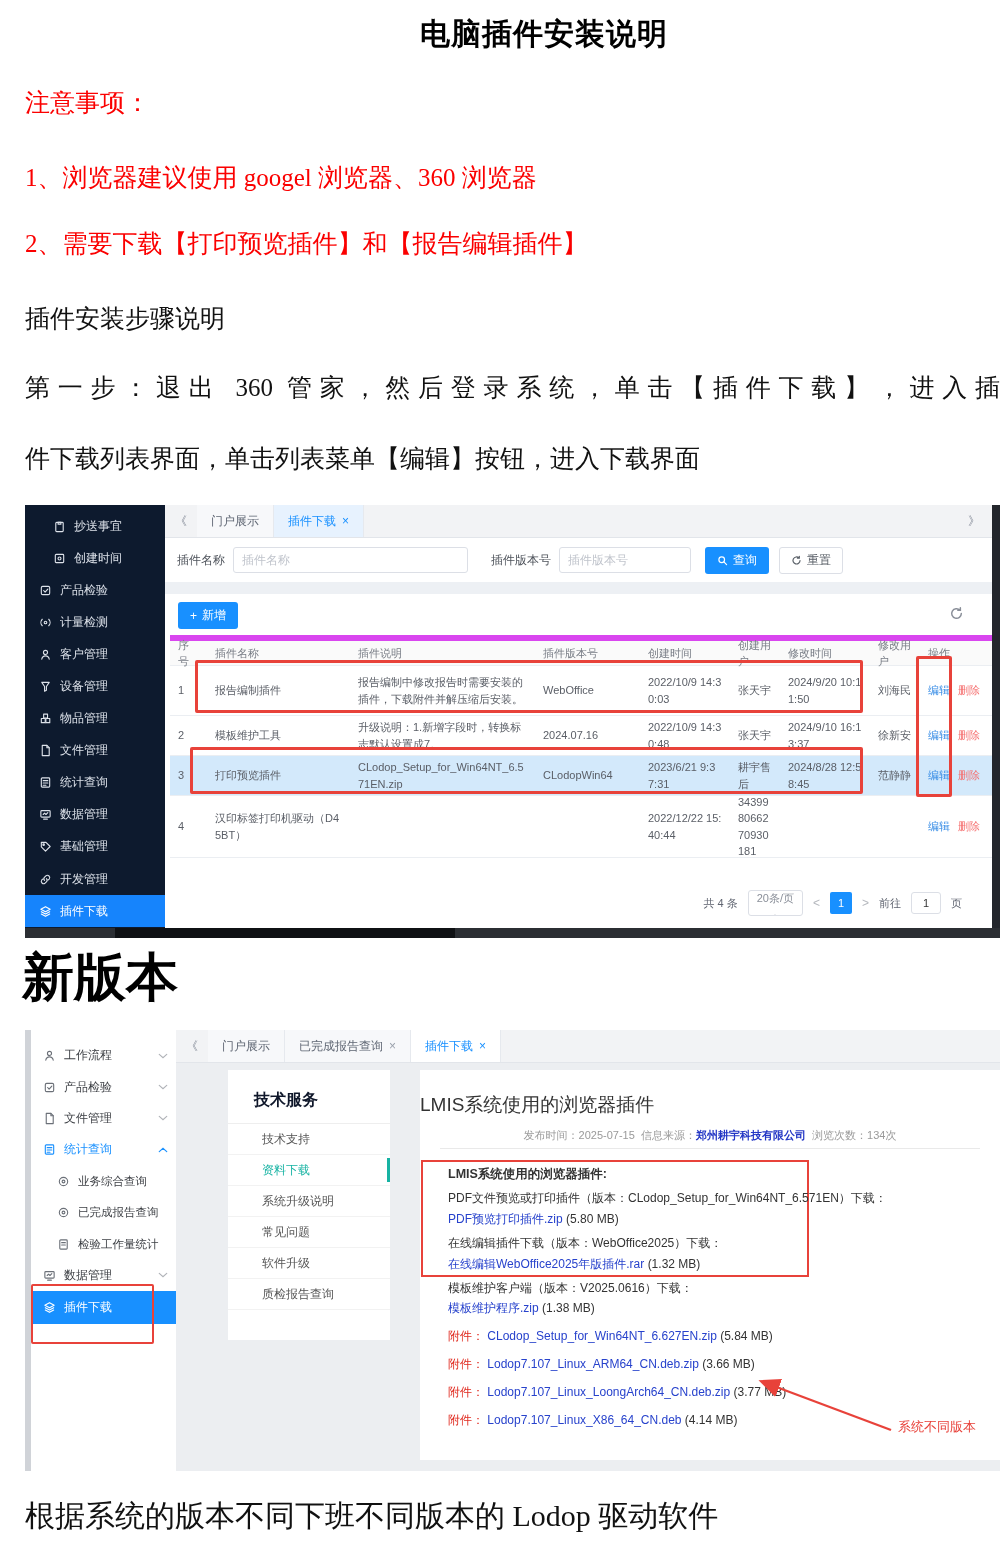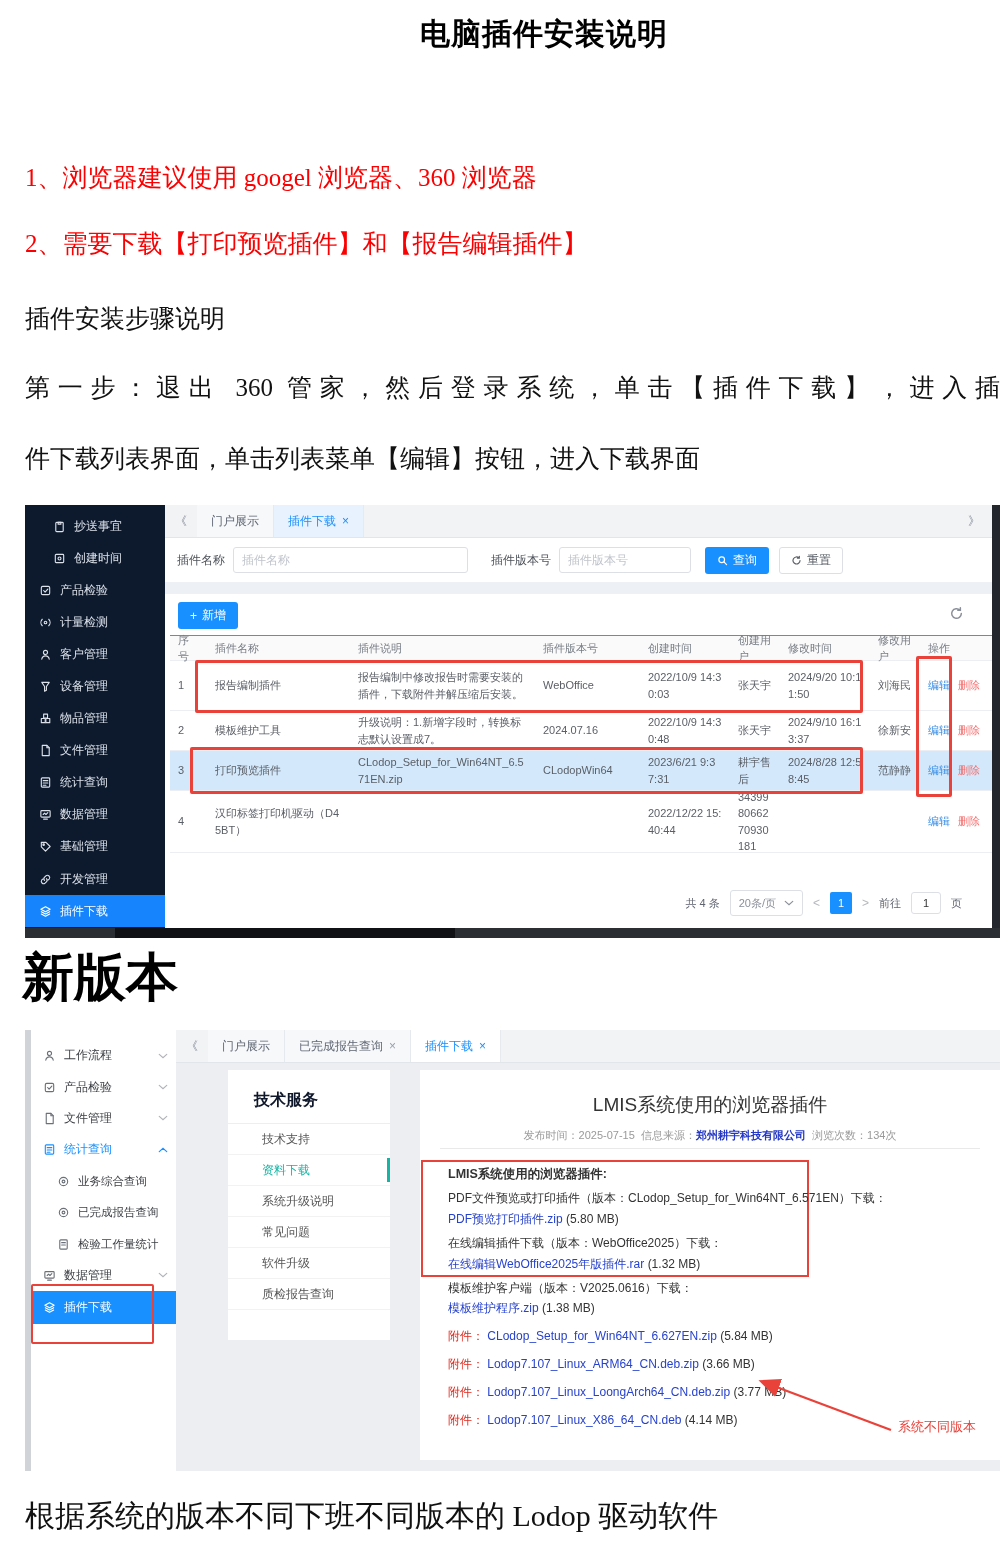--- a/index.html
+++ b/index.html
@@ -53,32 +53,32 @@
   .btn.plain{background:#fff;border-color:#dcdfe6;color:#5a6068;}
   .btn svg{width:11px;height:11px;}
   .btn svg *{fill:none;stroke:currentColor;stroke-width:1.5;stroke-linecap:round;}
   .s1-gap{position:absolute;left:0;top:77px;width:100%;height:12px;background:#edf0f4;}
   .s1-panel{position:absolute;left:0;top:89px;width:100%;height:334px;background:#fff;}
   .add-btn{position:absolute;left:13px;top:8px;}
   .refresh{position:absolute;right:28px;top:12px;width:15px;height:15px;color:#8a8f99;cursor:pointer;}
   .refresh *{fill:none;stroke:currentColor;stroke-width:1.4;stroke-linecap:round;}
   .tbl{position:absolute;left:5px;top:41px;width:825px;display:grid;
        grid-template-columns:37px 143px 185px 105px 90px 50px 90px 50px 75px;
-       font-size:11px;color:#5a5e66;border-top:1px solid #d946ef;}
+       font-size:11px;color:#5a5e66;border-top:6px solid #d946ef;}
   .tbl .c{border-bottom:1px solid #ebeef2;padding:3px 8px;display:flex;align-items:center;
           box-sizing:border-box;line-height:1.5;word-break:break-all;}
   .tbl .h{background:#fafafa;color:#777c85;height:25px;}
   .r1{height:50px;}.r2{height:40px;}.r3{height:40px;}.r4{height:62px;}
   .hl{background:#d3e9fb;}
   .lnk-e{color:#3a8ee6;cursor:pointer;margin-right:8px;}
   .lnk-d{color:#f56c6c;cursor:pointer;}
   .pager{position:absolute;right:30px;top:296px;display:flex;align-items:center;gap:10px;
          font-size:11px;color:#5f6470;}
   .psel{border:1px solid #dcdfe6;border-radius:3px;height:24px;display:flex;align-items:center;
-        gap:8px;padding:0 8px;color:#8a8f99;cursor:pointer;}
+        gap:8px;padding:0 8px;color:#8a8f99;cursor:pointer;flex-direction:column;}
   .parrow{color:#b4b7bd;font-size:12px;cursor:pointer;}
   .pcur{width:22px;height:22px;background:#1890ff;color:#fff;border-radius:2px;display:flex;
         align-items:center;justify-content:center;cursor:pointer;}
   .pgoto{width:30px;height:22px;border:1px solid #dcdfe6;border-radius:3px;text-align:center;
          font-size:11px;color:#333;box-sizing:border-box;}
   .s1-rightstrip{position:absolute;right:0;top:0;width:8px;height:423px;background:#23262c;}
   .s1-bottomstrip{position:absolute;left:0;top:423px;width:975px;height:10px;background:#2b2e33;}
   .s1-bottomstrip .seg{position:absolute;left:90px;top:0;width:340px;height:10px;background:#0f1114;}
   
   .shot2{left:25px;top:1030px;width:975px;height:445px;font-size:12px;background:#fff;}
@@ -98,39 +98,40 @@
            border-bottom:1px solid #e2e5ea;display:flex;align-items:center;color:#5f6673;box-sizing:border-box;}
   .s2-content{position:absolute;left:151px;top:33px;width:824px;height:408px;background:#eceef1;}
   .s2-menu{position:absolute;left:52px;top:7px;width:162px;height:270px;background:#fff;box-sizing:border-box;}
   .s2-menu-title{padding:20px 0 12px 26px;font-size:16px;font-weight:bold;color:#0f172a;
                  border-bottom:1px solid #eee;}
   .s2-mitem{height:30px;display:flex;align-items:center;padding-left:34px;font-size:12px;color:#555;
             border-bottom:1px solid #f2f2f2;cursor:pointer;position:relative;}
   .s2-mitem.active{color:#17b3a3;}
   .s2-mitem.active::after{content:"";position:absolute;right:0;top:3px;bottom:3px;width:3px;background:#17b3a3;}
   .s2-art{position:absolute;left:244px;top:7px;width:580px;height:390px;background:#fff;}
-  .art-title{position:absolute;left:0;top:22px;width:100%;text-align:center;font-size:19px;color:#333;}
+  .art-title{position:absolute;left:0;top:22px;width:100%;font-size:19px;color:#333;}
   .art-meta{position:absolute;left:0;top:58px;width:100%;text-align:center;font-size:11px;color:#9a9a9a;}
   .art-meta b{color:#2336c5;}
   .art-divider{position:absolute;left:20px;right:20px;top:78px;border-top:1px solid #e9e9e9;}
   .art-redbox{position:absolute;left:1px;top:90px;width:384px;height:113px;border:2px solid #e8423a;}
   .art-text{position:absolute;font-size:12px;color:#333;white-space:nowrap;}
   .art-text b{font-size:12.5px;}
   .alink{color:#2742cc;cursor:pointer;text-decoration:none;}
   .asize{color:#333;}
   .attach-label{color:#e02b20;}
   .arrow-note{position:absolute;font-size:13px;color:#e8423a;white-space:nowrap;}
   .arrow-svg{position:absolute;left:0;top:0;width:975px;height:445px;pointer-events:none;z-index:6;}
 </style>
 </head>
 <body>
 
 <div class="page">
 
   <div class="abs doc-title">电脑插件安装说明</div>
+  <div class="abs doc-line red" style="top:86px;">注意事项：</div>
   <div class="abs doc-line red" style="top:161px;">1、浏览器建议使用 googel 浏览器、360 浏览器</div>
   <div class="abs doc-line red" style="top:227px;">2、需要下载【打印预览插件】和【报告编辑插件】</div>
   <div class="abs doc-line" style="top:302px;">插件安装步骤说明</div>
   <div class="abs doc-line jst" style="top:371px;">第一步：退出 360 管家，然后登录系统，单击【插件下载】，进入插</div>
   <div class="abs doc-line" style="top:442px;">件下载列表界面，单击列表菜单【编辑】按钮，进入下载界面</div>
 
   <div class="abs shot1">
     <aside class="s1-side">
       <div class="s1-item sub">
         <svg class="icn" viewBox="0 0 14 14">

